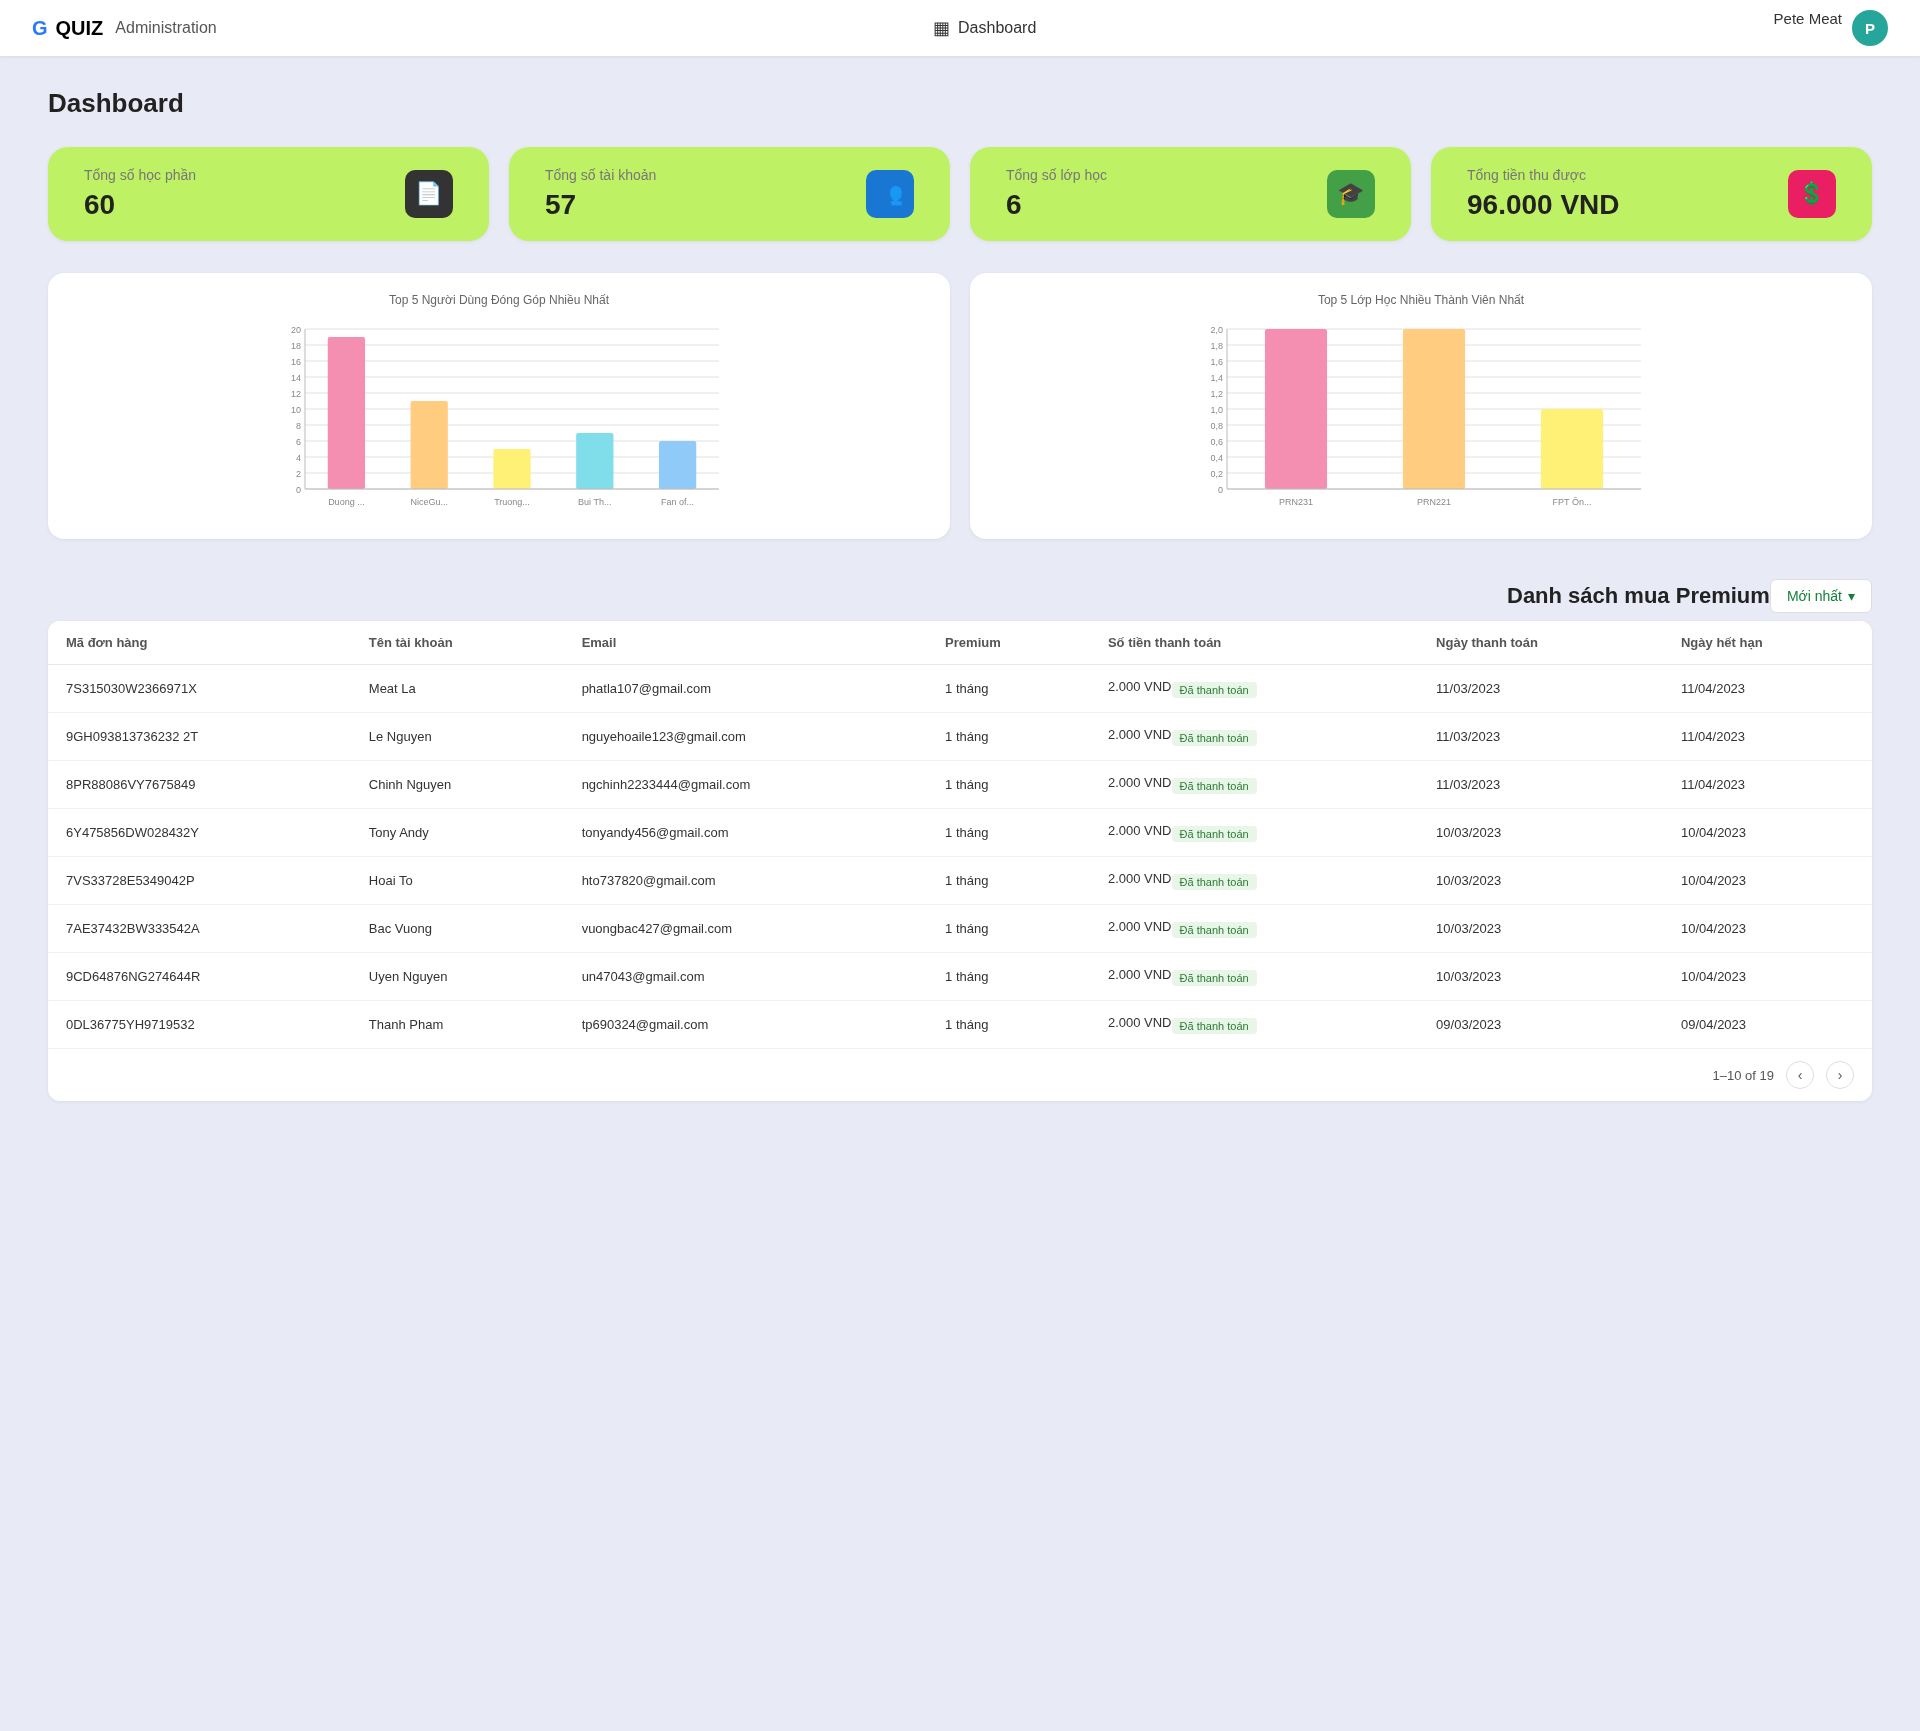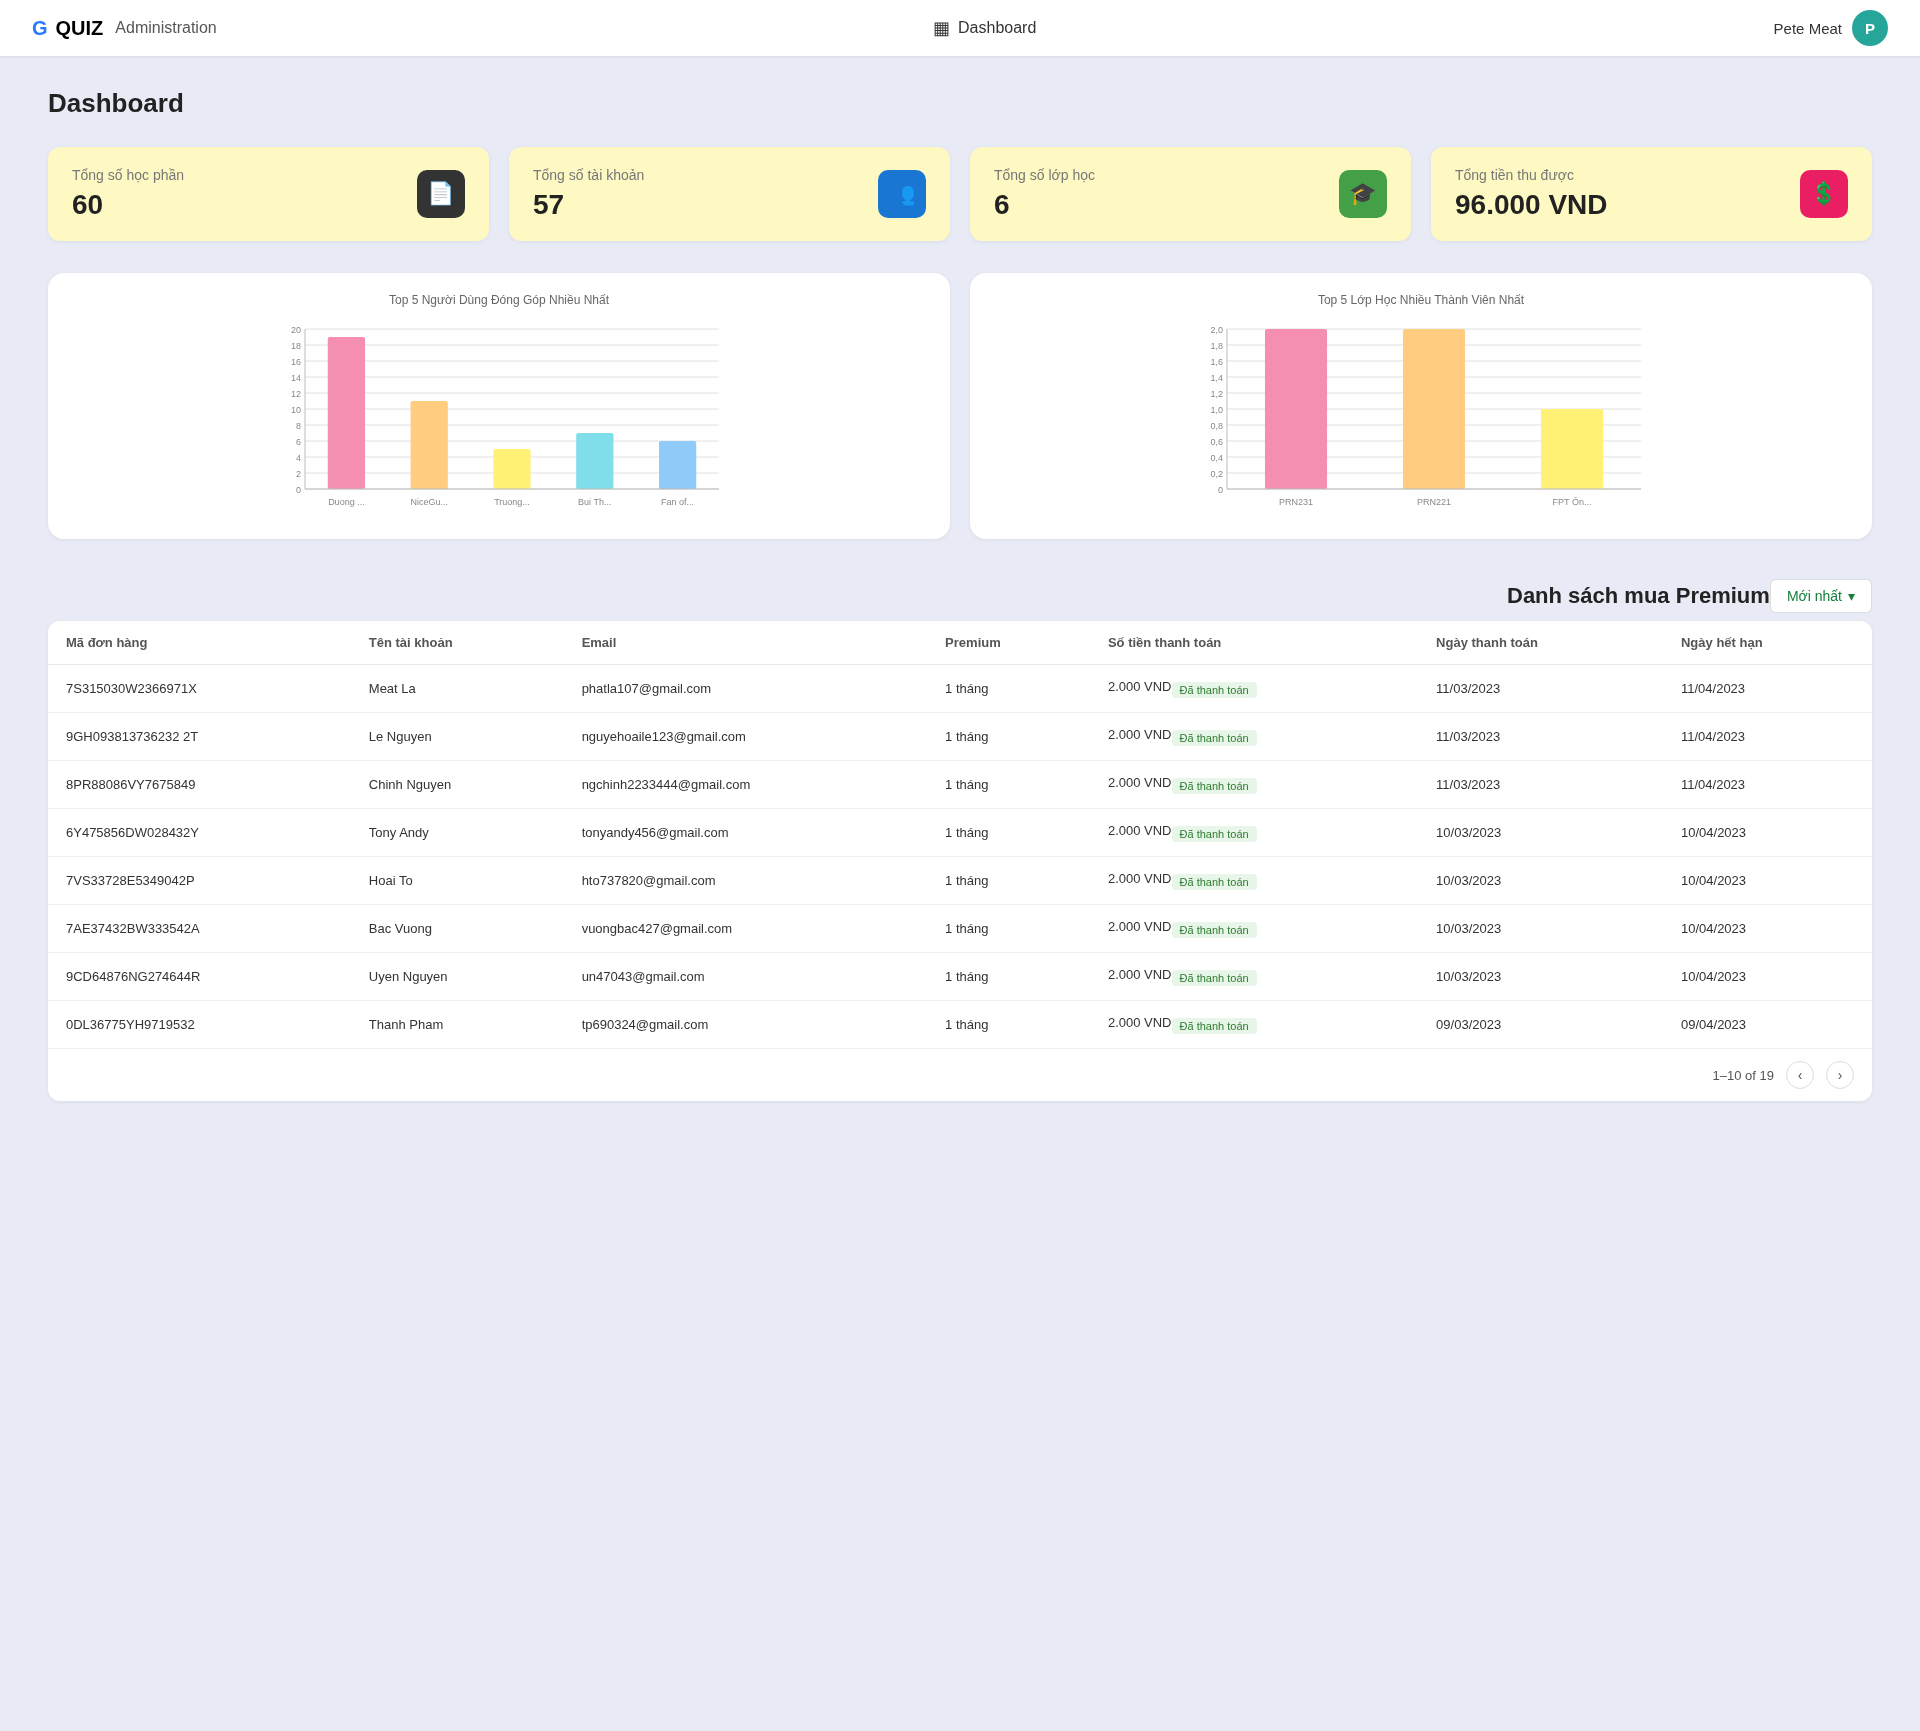--- a/index.html
+++ b/index.html
@@ -20,40 +20,40 @@
     }
     .header-logo {
       display: flex;
       align-items: center;
       gap: 8px;
       font-size: 20px;
       font-weight: 700;
     }
     .header-admin { color: #555; font-size: 16px; margin-left: 4px; font-weight: 400; }
     .header-nav { display: flex; align-items: center; gap: 8px; font-size: 16px; color: #333; }
-    .header-user { display: flex; align-items: center; gap: 10px; font-size: 15px; color: #333; margin-left: 21px; }
+    .header-user { display: flex; gap: 10px; font-size: 15px; color: #333; margin-left: 21px; }
     .header-avatar {
       width: 36px; height: 36px; border-radius: 50%;
       background: #26a69a;
       color: #fff;
       display: flex; align-items: center; justify-content: center;
       font-weight: 700; font-size: 15px;
     }
 
     
     .main { padding: 32px 48px; }
 
     .page-title { font-size: 26px; font-weight: 700; color: #222; margin-bottom: 28px; }
 
     
     .stats-row { display: flex; gap: 20px; margin-bottom: 32px; }
     .stat-card {
-      background: #fef9c3;
-      border-radius: 12px;
-      padding: 20px 24px;
+      background: #bef264;
+      border-radius: 20px;
+      padding: 20px 36px;
       flex: 1;
       display: flex;
       align-items: center;
       justify-content: space-between;
       box-shadow: 0 1px 4px rgba(0,0,0,0.06);
     }
     .stat-card-left { display: flex; flex-direction: column; }
     .stat-label { font-size: 14px; color: #777; margin-bottom: 6px; }
     .stat-value { font-size: 28px; font-weight: 700; color: #222; }
     .stat-icon {

